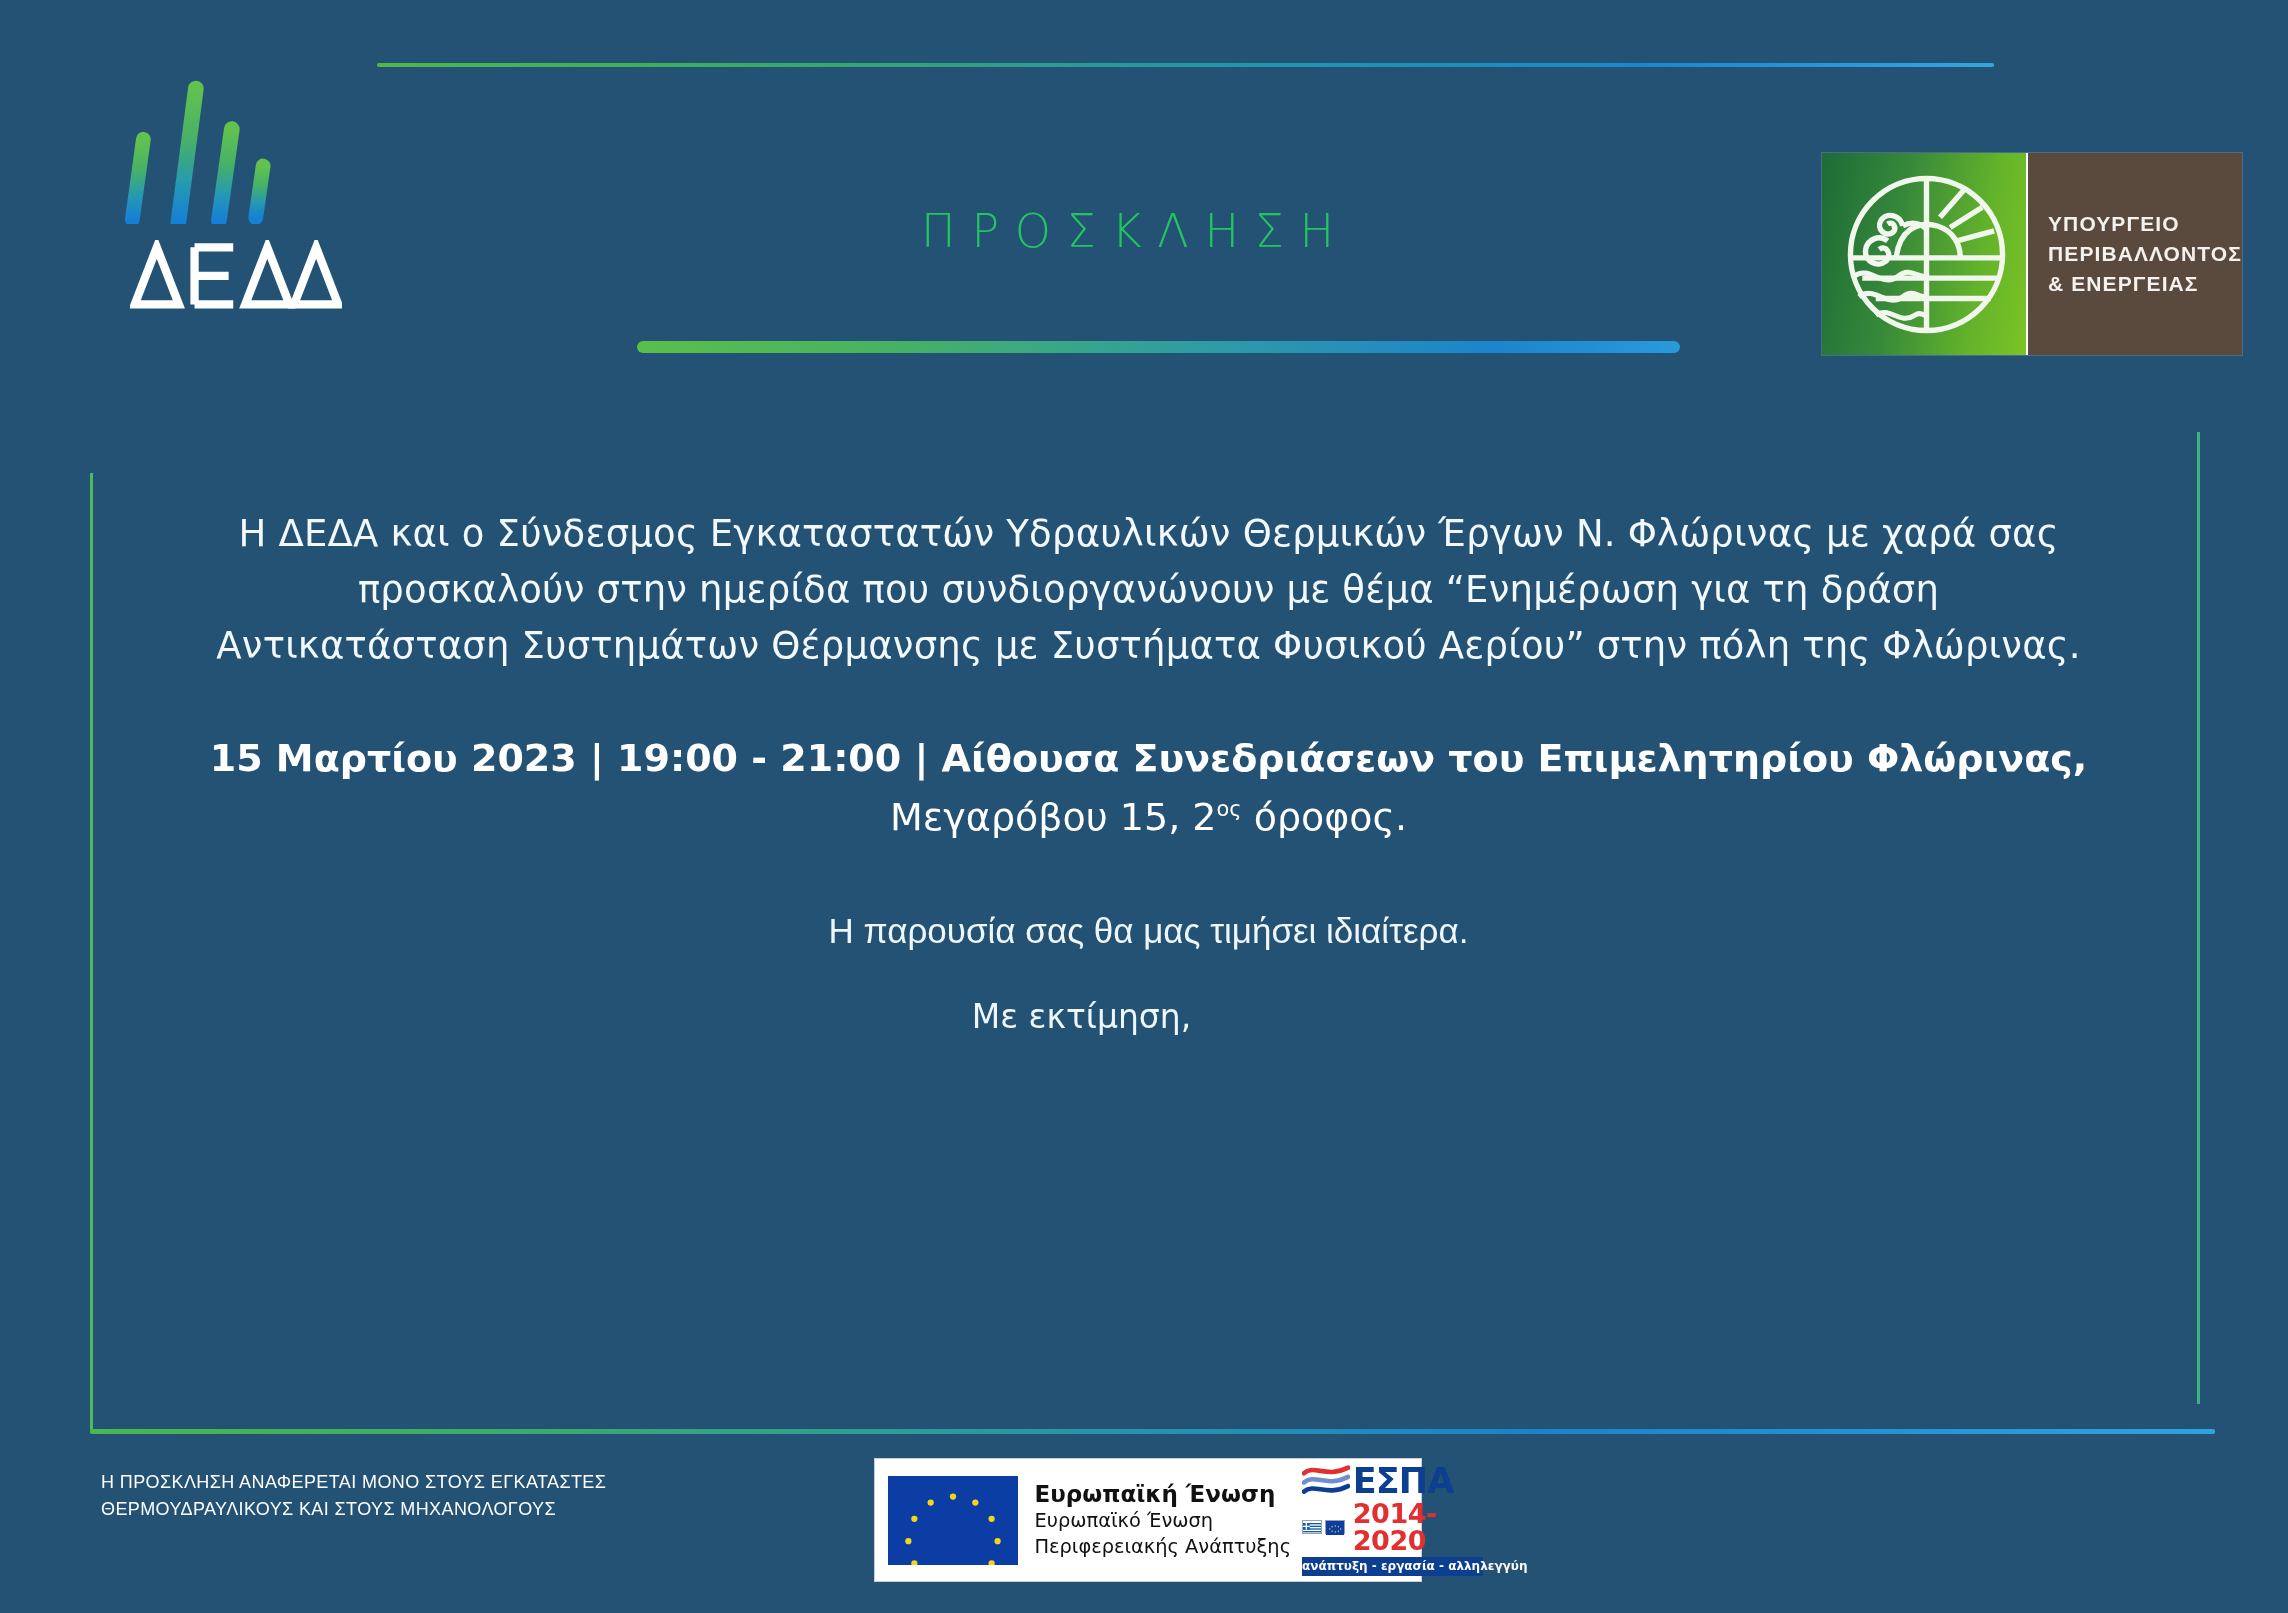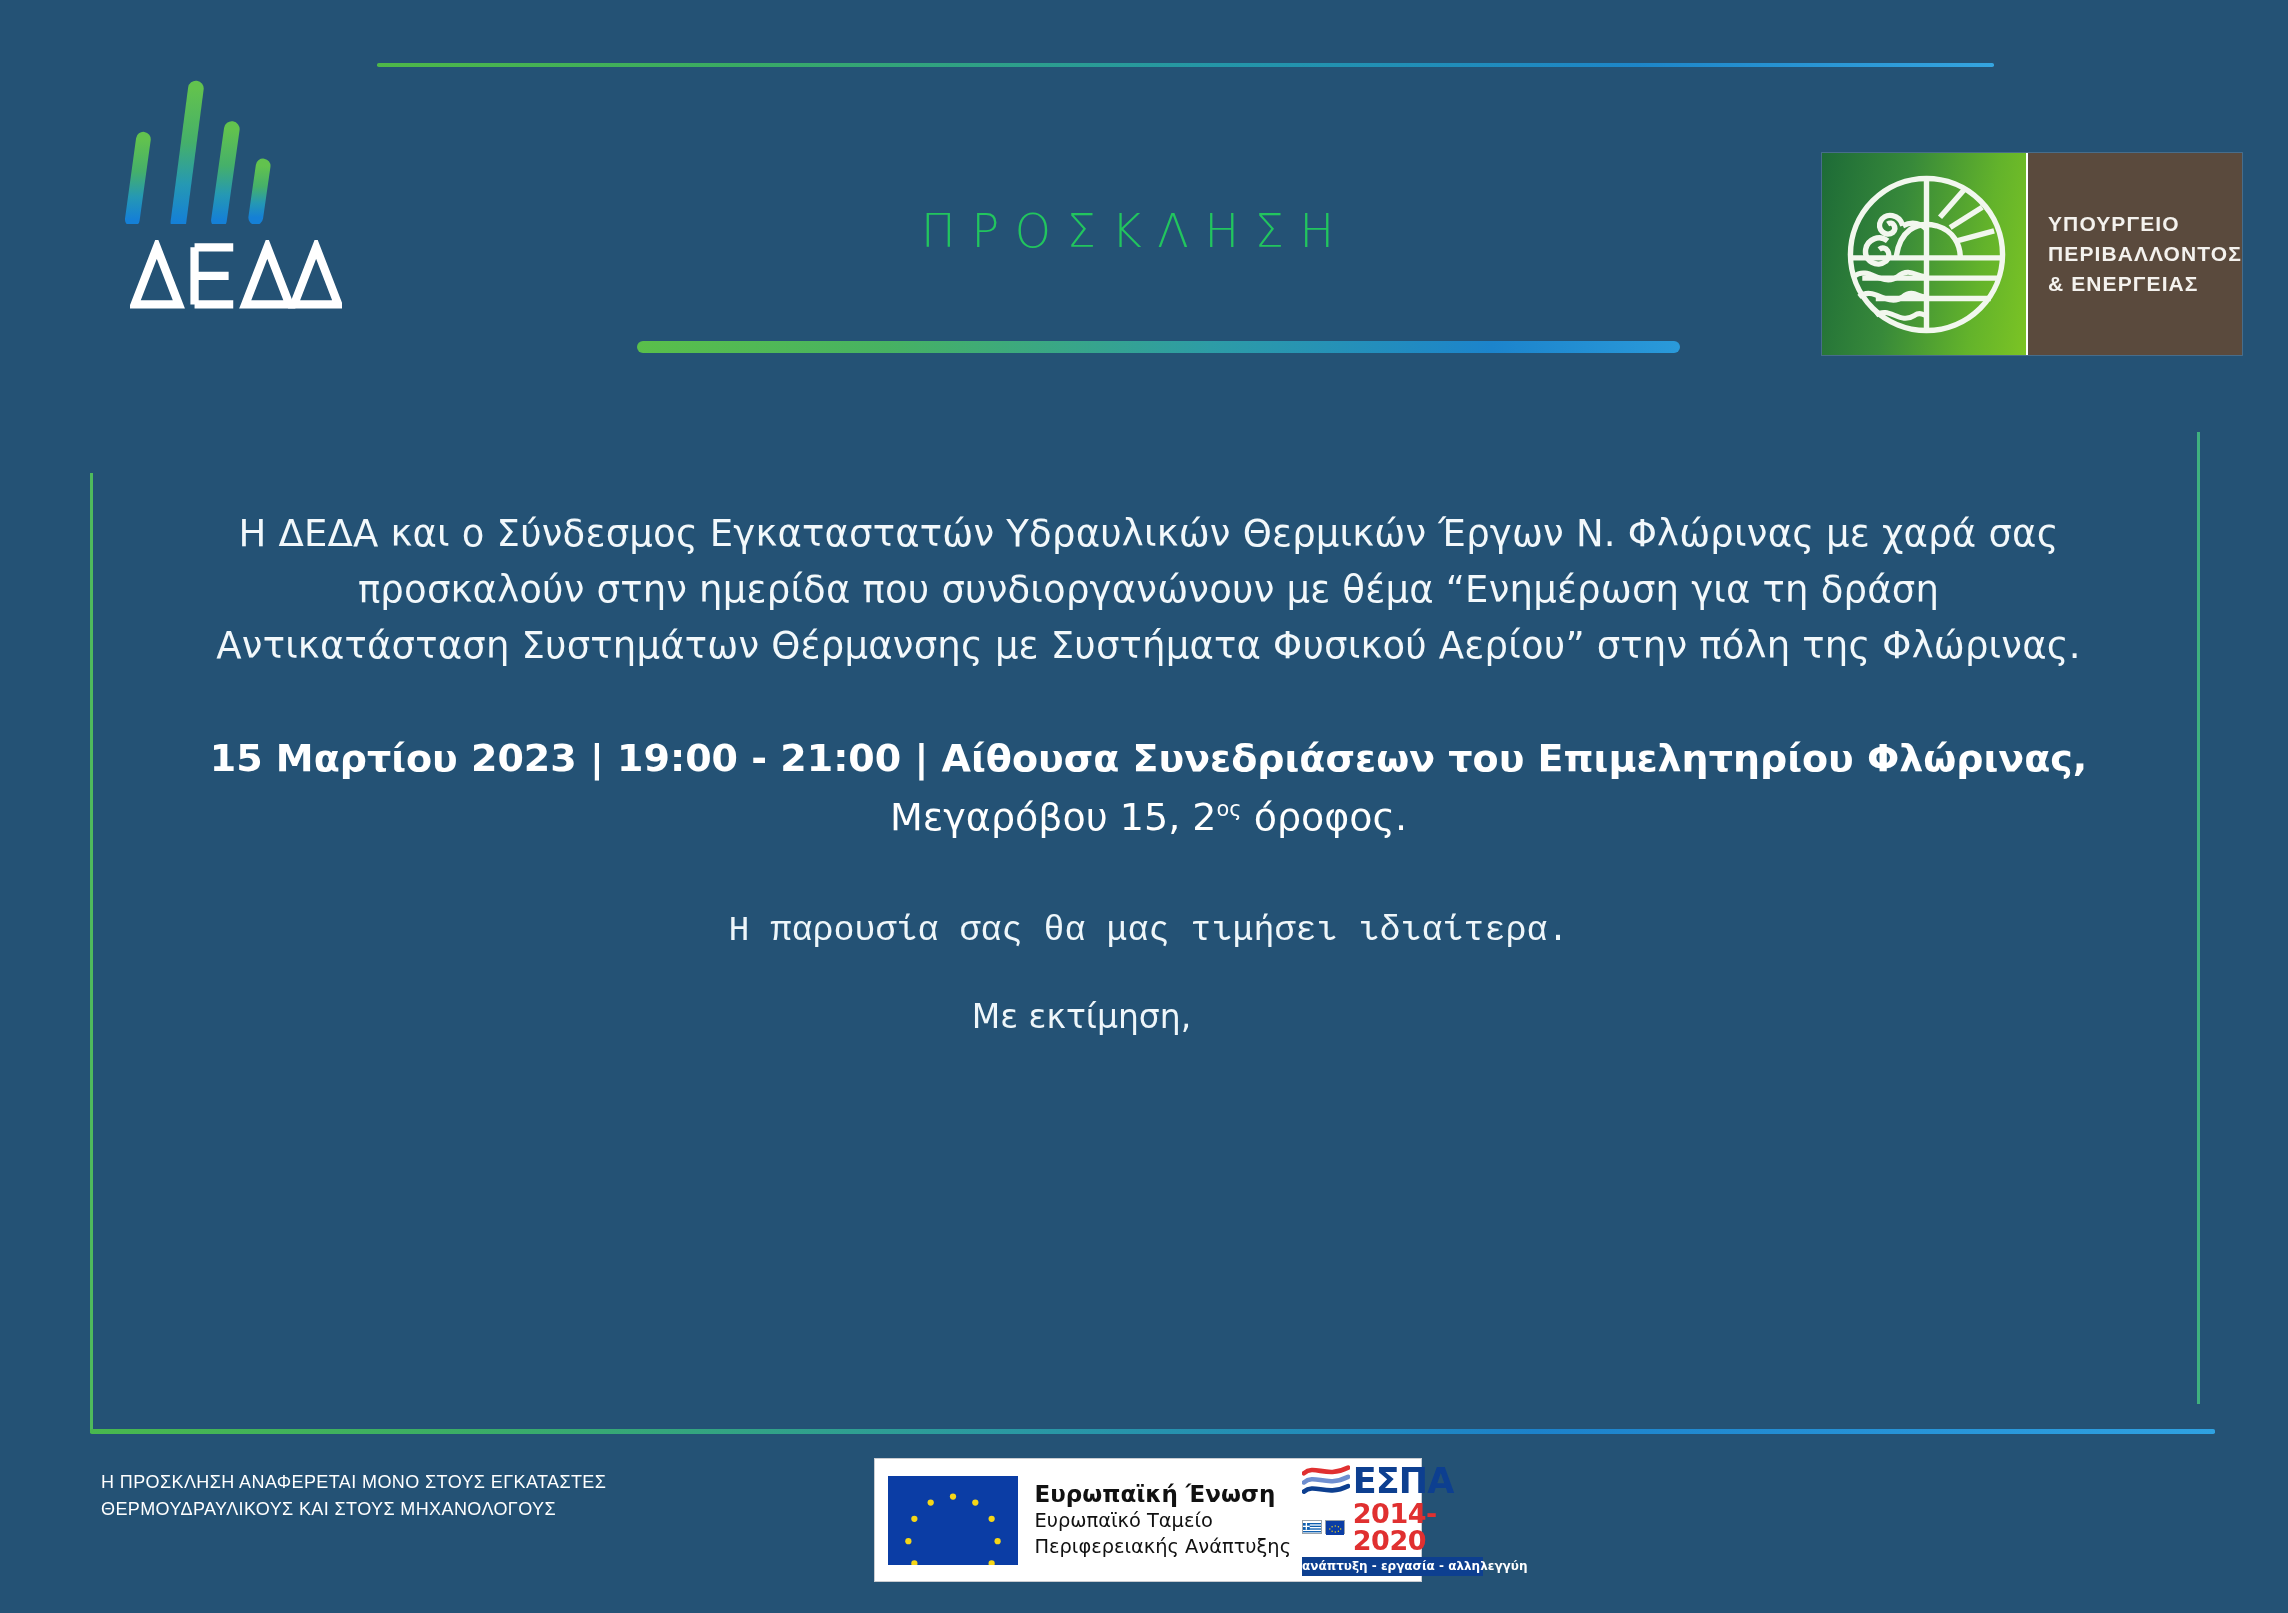--- a/index.html
+++ b/index.html
@@ -169,21 +169,21 @@
   .event-sub {
     font-family: "DejaVu Sans", "Liberation Sans", sans-serif;
     font-size: 38px;
     font-weight: 400;
     line-height: 1.55;
     color: #ffffff;
   }
   .event-sub sup { font-size: 0.55em; vertical-align: super; }
   .spacer-b { height: 65px; }
   .closing {
-    font-family: Liberation Mono, monospace;
+    font-family: Liberation Sans, sans-serif;
     font-size: 35px;
     color: #eef6fa;
   }
   .spacer-c { height: 46px; }
   .regards {
     font-family: "DejaVu Sans", "Liberation Sans", sans-serif;
     font-size: 33px;
     color: #eef6fa;
     position: relative;
     left: -67px;
@@ -431,21 +431,21 @@
           <circle cx="46.3" cy="112.3" r="3.4"></circle>
           <circle cx="28.6" cy="94.6" r="3.4"></circle>
           <circle cx="22.1" cy="70.4" r="3.4"></circle>
           <circle cx="28.6" cy="46.2" r="3.4"></circle>
           <circle cx="46.3" cy="28.5" r="3.4"></circle>
         </g>
       </svg>
     </div>
     <div class="eu-text">
       <div class="eu-t1">Ευρωπαϊκή Ένωση</div>
-      <div class="eu-t2">Ευρωπαϊκό Ταμείο</div>
+      <div class="eu-t2">Ευρωπαϊκό Ένωση</div>
       <div class="eu-t3">Περιφερειακής Ανάπτυξης</div>
     </div>
     <div class="espa-mark">
       <div class="espa-top">
         <svg class="espa-waves" viewBox="0 0 52 38">
           <path d="M2 10 C14 0 26 16 50 4" stroke="#e03030" stroke-width="5" fill="none" stroke-linecap="round"></path>
           <path d="M2 20 C14 10 26 26 50 14" stroke="#6f8fd0" stroke-width="5" fill="none" stroke-linecap="round"></path>
           <path d="M2 30 C14 20 26 36 50 24" stroke="#0d3f90" stroke-width="5" fill="none" stroke-linecap="round"></path>
         </svg>
         <div class="espa-word">ΕΣΠΑ</div>

